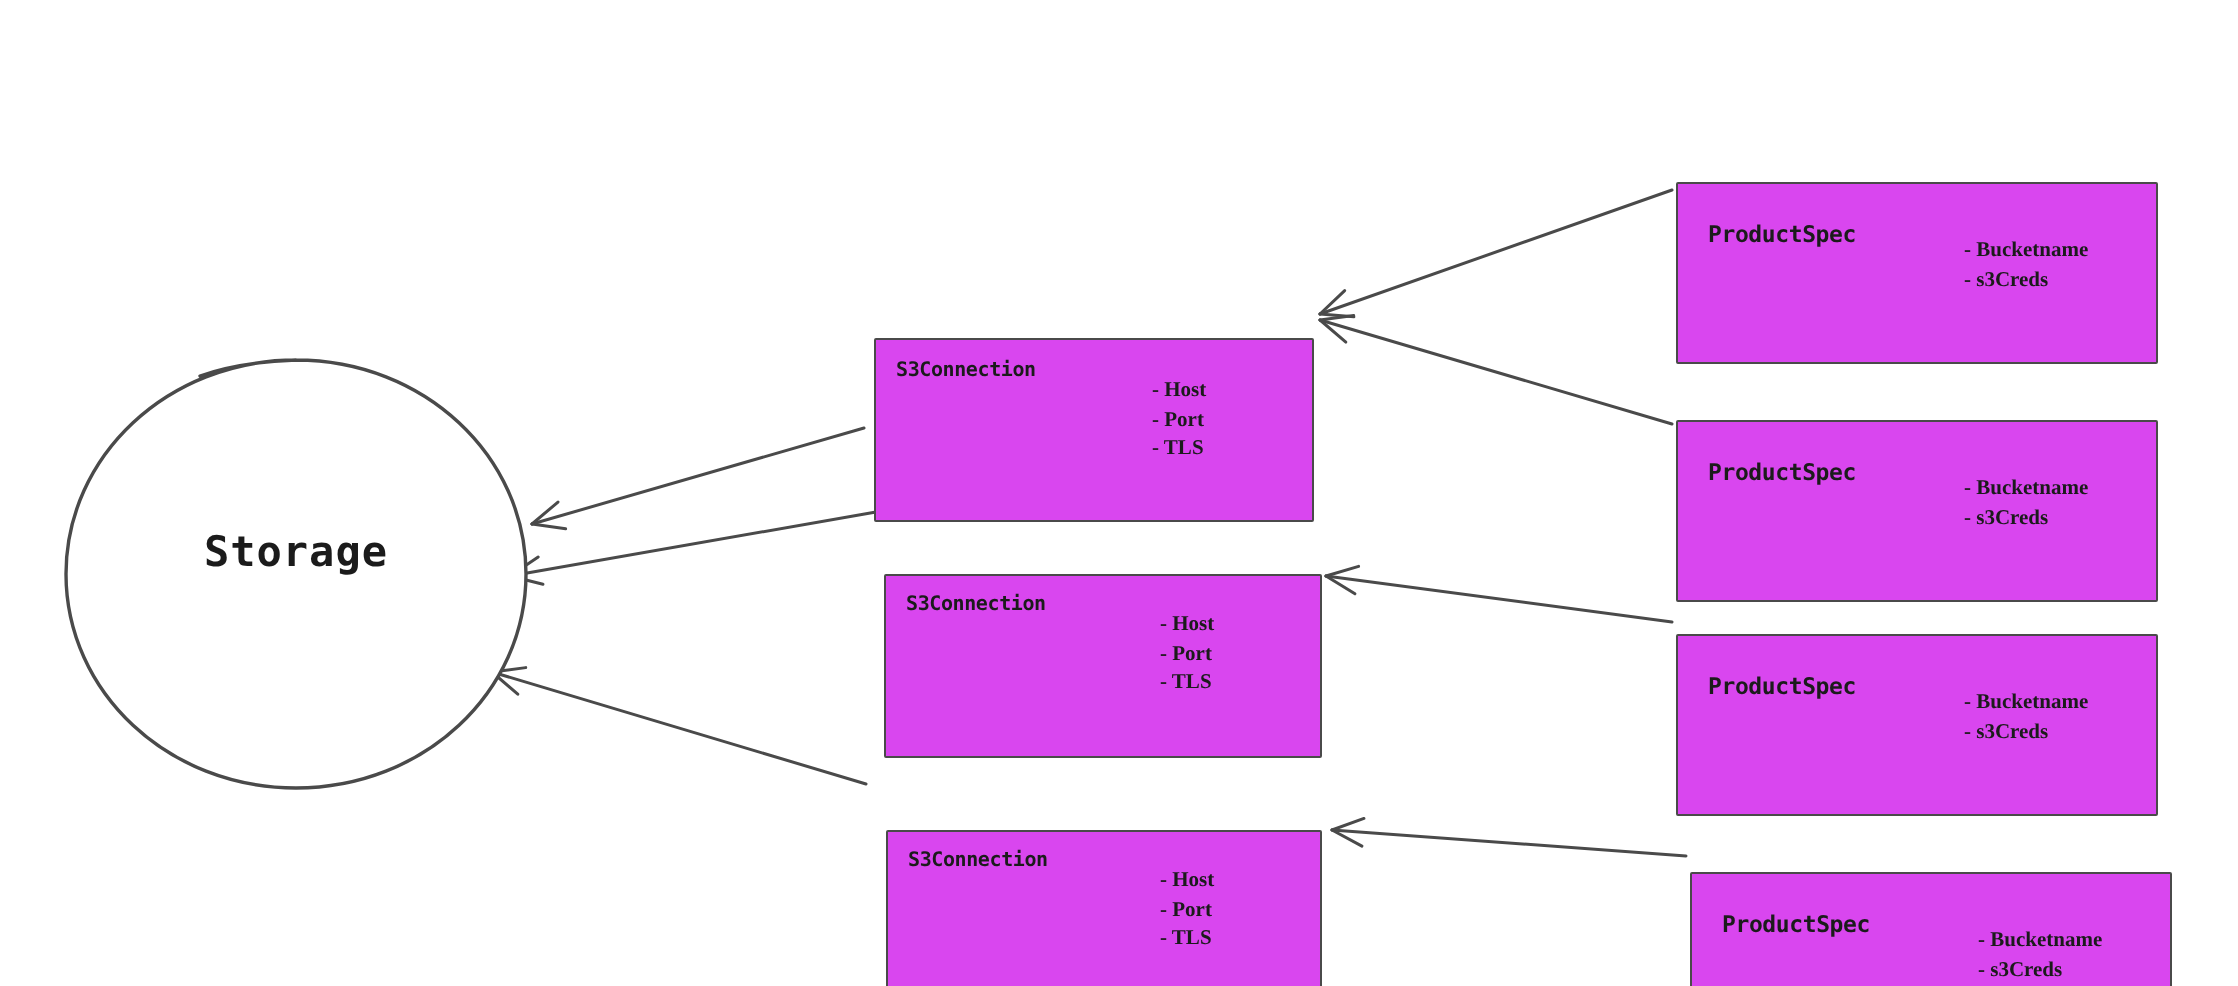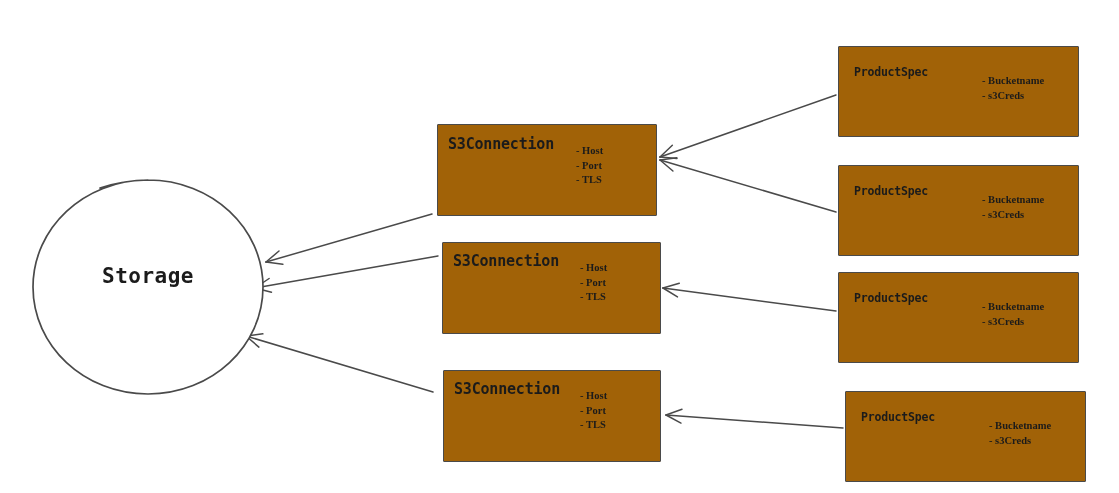--- a/index.html
+++ b/index.html
@@ -20,28 +20,29 @@
   #edges {
     position: absolute;
     left: 0;
     top: 0;
     width: 1119px;
     height: 493px;
   }
   .node-box {
     position: absolute;
     box-sizing: border-box;
-    background: #a16207;
+    background: #d946ef;
     border: 1.6px solid #4a4a4a;
     border-radius: 1px;
+    margin-top: 45px;
   }
   .node-title {
     position: absolute;
     font-family: "DejaVu Sans Mono", monospace;
-    font-size: 15px;
+    font-size: 10px;
     font-weight: 700;
     color: #1b1b1b;
     letter-spacing: -0.2px;
     white-space: nowrap;
   }
   .node-attrs {
     position: absolute;
     font-family: Liberation Serif, serif;
     font-size: 10.5px;
     font-weight: 700;

